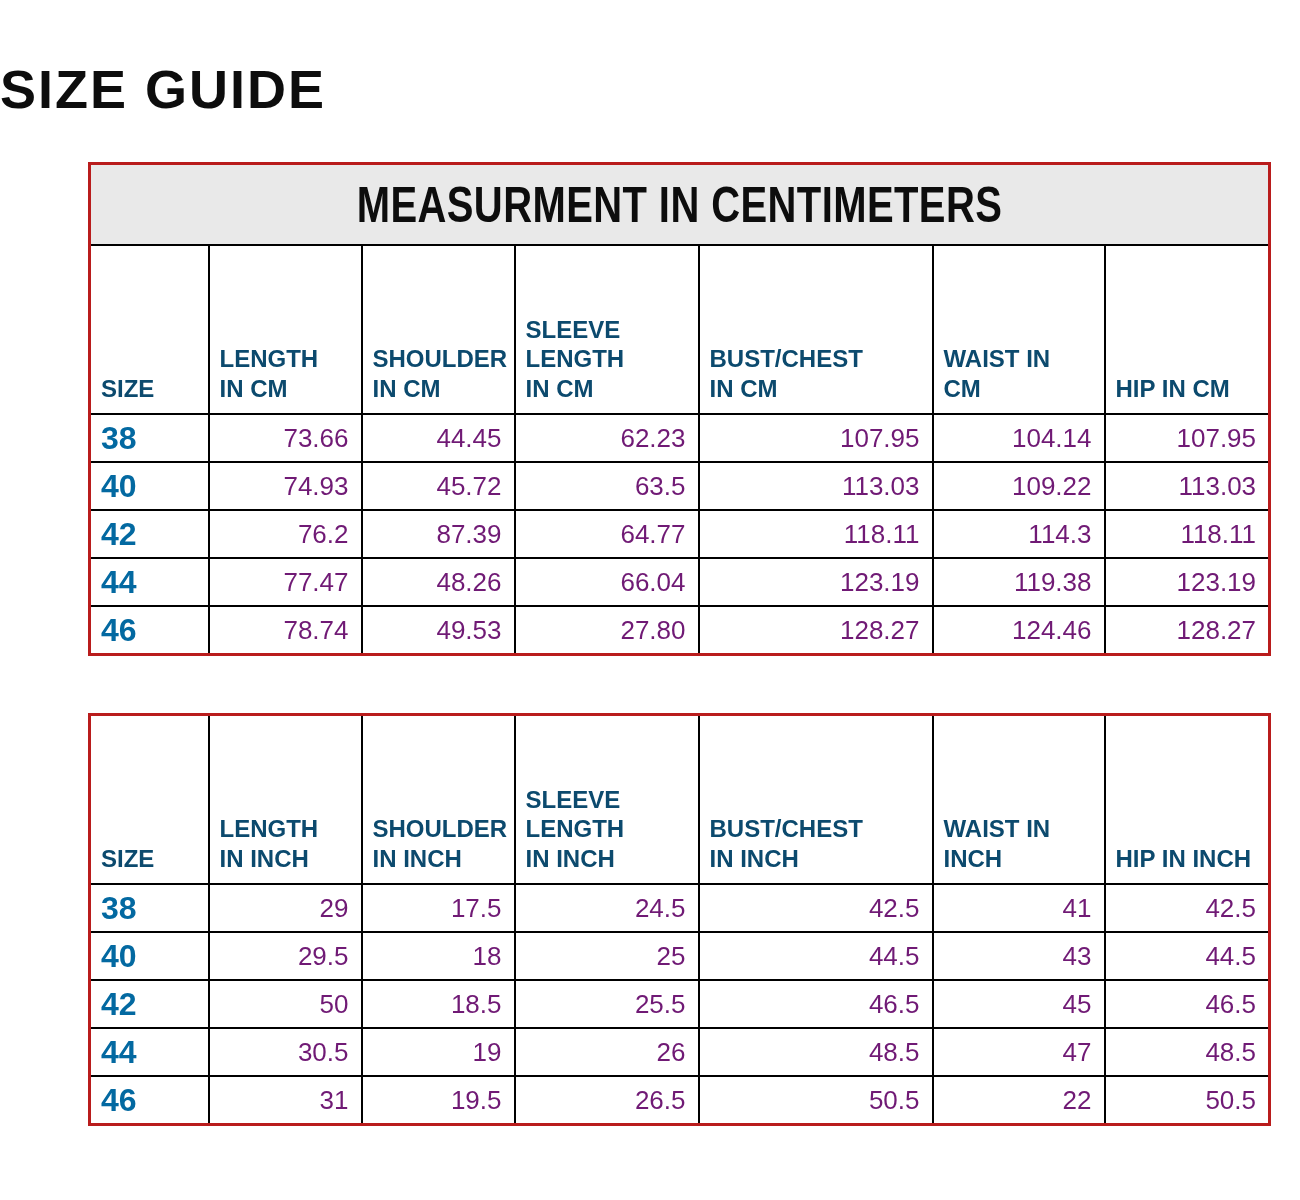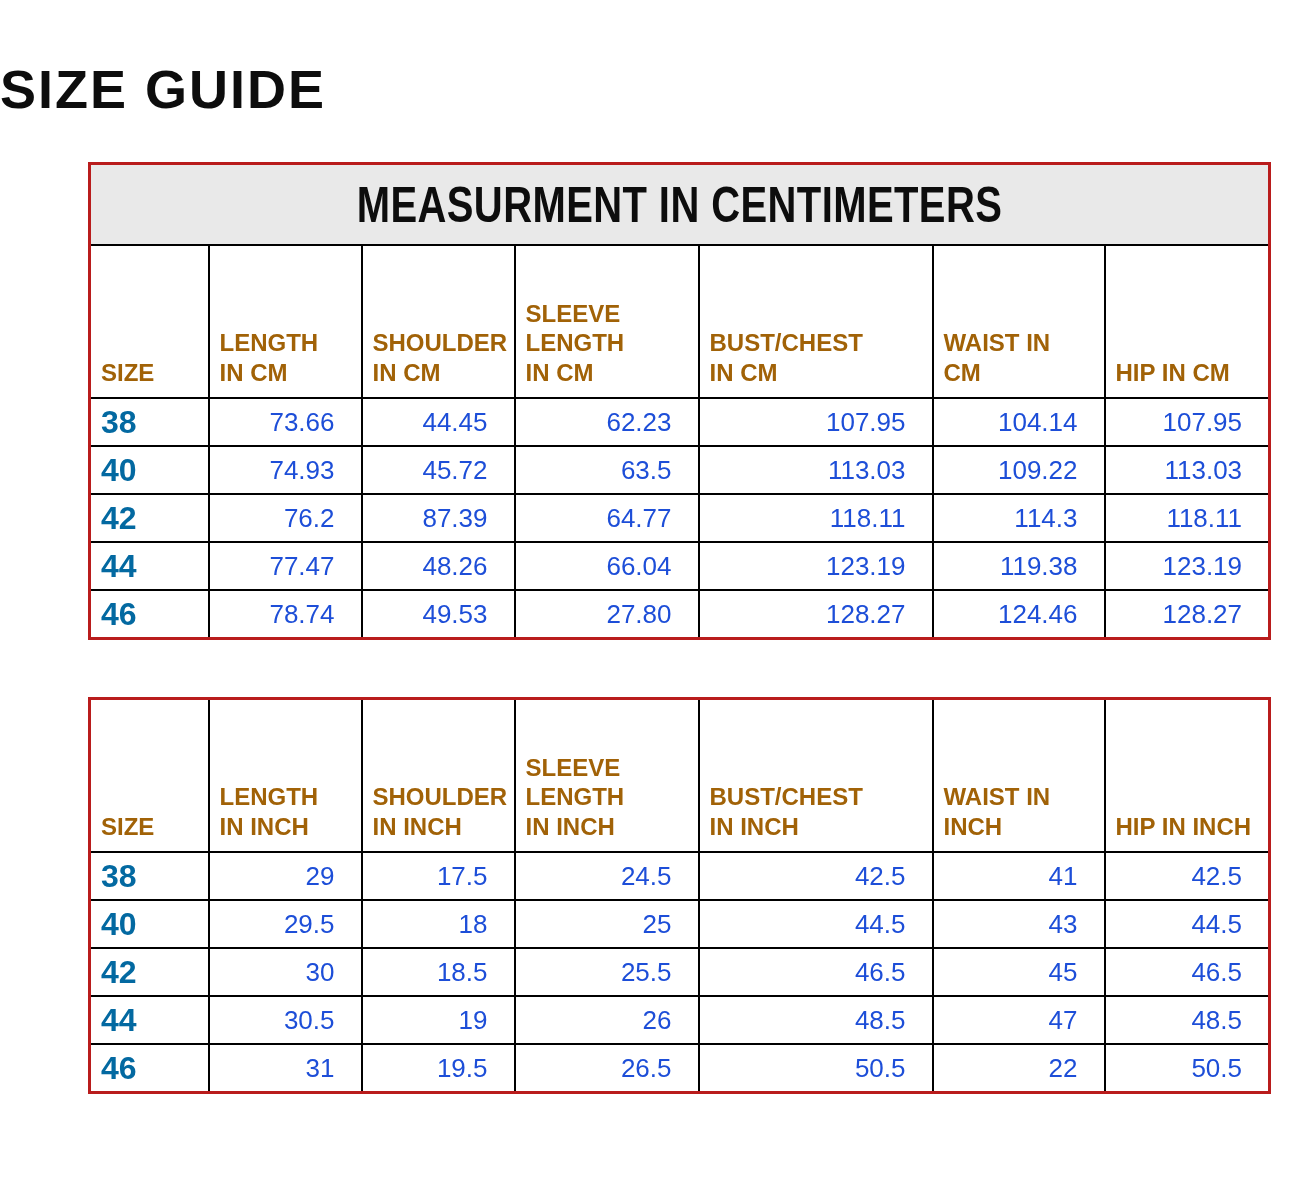--- a/index.html
+++ b/index.html
@@ -52,45 +52,45 @@
     letter-spacing: 0.5px;
     transform: scaleX(0.8);
     transform-origin: center;
     white-space: nowrap;
     color: #0d0d0d;
   }
   .head-cell {
     height: 141px;
     vertical-align: bottom;
     text-align: left;
-    padding: 0 4px 10px 10px;
+    padding: 16px 4px 10px 10px;
     font-weight: 700;
     font-size: 24px;
     line-height: 1.22;
     white-space: pre-line;
-    color: #a16207;
+    color: #0c4a6e;
     background: #ffffff;
   }
   .size-cell {
     height: 44px;
     font-weight: 700;
     font-size: 32px;
     text-align: left;
     padding-left: 10px;
     vertical-align: middle;
     color: #0369a1;
     background: #ffffff;
   }
   .val-cell {
     height: 44px;
     font-size: 26px;
     text-align: right;
-    padding-right: 26px;
+    padding-right: 12px;
     vertical-align: middle;
-    color: #1d4ed8;
+    color: #701a75;
     background: #ffffff;
   }
 </style>
 </head>
 <body>
 
 <div class="page">
 
   <h1 class="title">SIZE GUIDE</h1>
 
@@ -210,21 +210,21 @@
         <td class="size-cell">40</td>
         <td class="val-cell">29.5</td>
         <td class="val-cell">18</td>
         <td class="val-cell">25</td>
         <td class="val-cell">44.5</td>
         <td class="val-cell">43</td>
         <td class="val-cell">44.5</td>
       </tr>
       <tr>
         <td class="size-cell">42</td>
-        <td class="val-cell">30</td>
+        <td class="val-cell">50</td>
         <td class="val-cell">18.5</td>
         <td class="val-cell">25.5</td>
         <td class="val-cell">46.5</td>
         <td class="val-cell">45</td>
         <td class="val-cell">46.5</td>
       </tr>
       <tr>
         <td class="size-cell">44</td>
         <td class="val-cell">30.5</td>
         <td class="val-cell">19</td>

